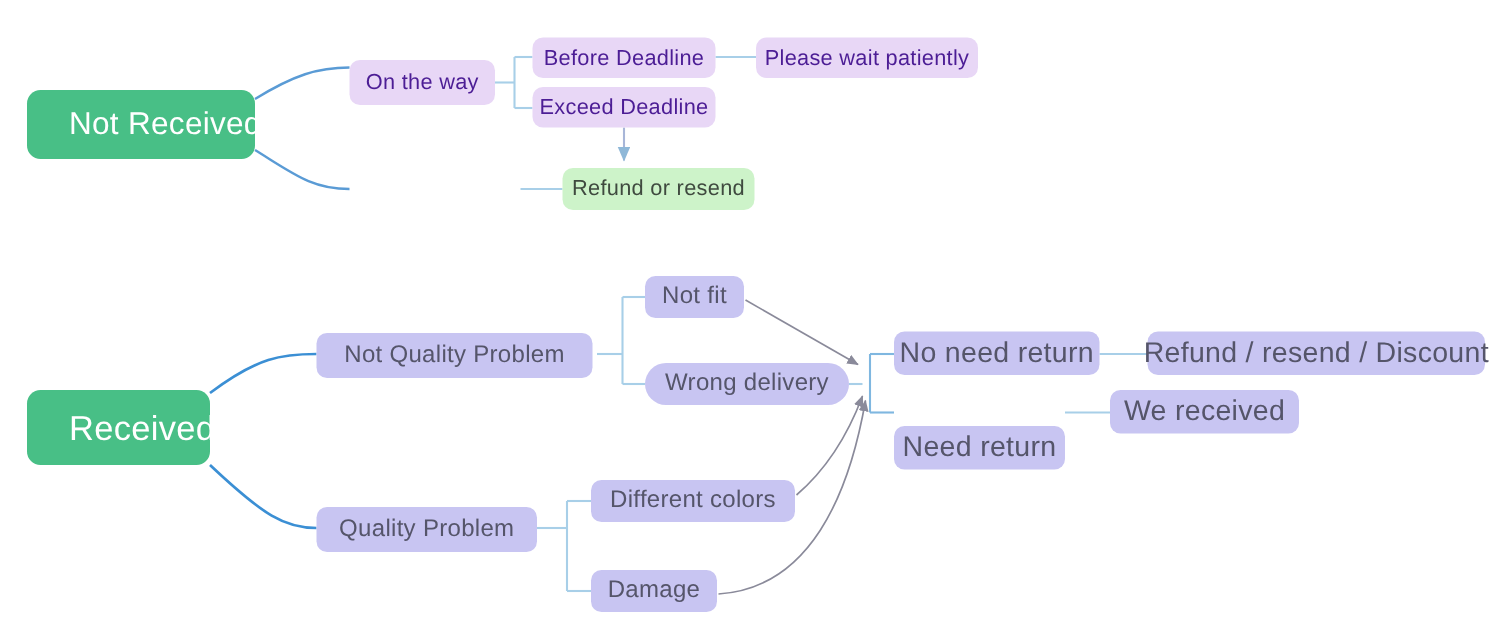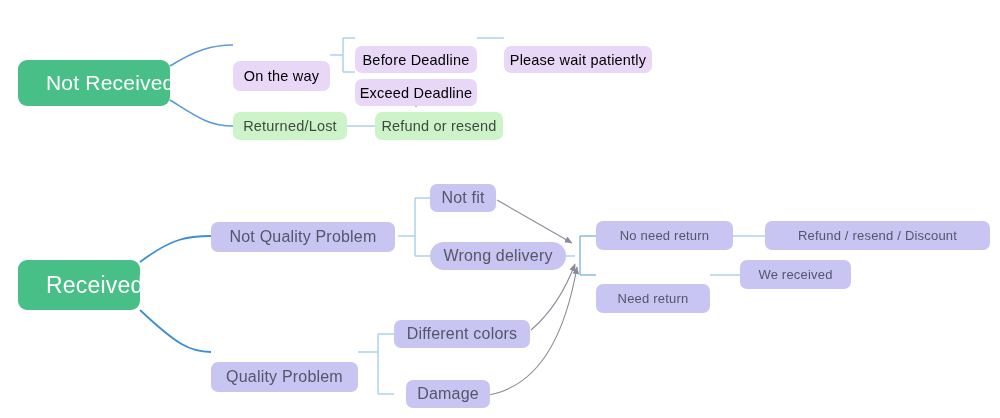--- a/index.html
+++ b/index.html
@@ -38,36 +38,35 @@
   .root {
     background: #48bf86;
     color: #ffffff;
     border-radius: 9px;
     font-size: 21px;
     justify-content: flex-start;
     padding-left: 28px;
   }
   .lilac {
     background: #e8d7f6;
-    color: #000000;
+    color: #4c1d95;
     font-size: 14.5px;
-    margin-top: 21px;
   }
   .mint {
     background: #cdf3c9;
     color: #3f4a3f;
     font-size: 14.5px;
   }
   .periwinkle {
     background: #c8c5f2;
     color: #55556a;
     font-size: 16px;
   }
   .periwinkle.small {
-    font-size: 13px;
+    font-size: 19px;
   }
 </style>
 </head>
 <body>
 
 <div id="canvas">
 
   <svg id="edges" viewBox="0 0 1000 418" xmlns="http://www.w3.org/2000/svg">
     <defs>
       <marker id="arrowBlue" markerWidth="8" markerHeight="8" refX="6.5" refY="3" orient="auto" markerUnits="strokeWidth">
@@ -127,39 +126,38 @@
   <div class="node root" style="left:18px; top:60px; width:152px; height:46px;">Not Received</div>
 
   <div class="node lilac" style="left:233px; top:40px; width:97px; height:30px;">On the way</div>
 
   <div class="node lilac" style="left:355px; top:25px; width:122px; height:27px;">Before Deadline</div>
 
   <div class="node lilac" style="left:355px; top:58px; width:122px; height:27px;">Exceed Deadline</div>
 
   <div class="node lilac" style="left:504px; top:25px; width:148px; height:27px;">Please wait patiently</div>
 
-  <div class="node mint" style="left:233px; top:112px; width:114px; height:28px;">Returned/Lost</div>
 
   <div class="node mint" style="left:375px; top:112px; width:128px; height:28px;">Refund or resend</div>
 
   <div class="node root" style="left:18px; top:260px; width:122px; height:50px; font-size:23px;">Received</div>
 
   <div class="node periwinkle" style="left:211px; top:222px; width:184px; height:30px;">Not Quality Problem</div>
 
   <div class="node periwinkle" style="left:430px; top:184px; width:66px; height:28px;">Not fit</div>
 
   <div class="node periwinkle" style="left:430px; top:242px; width:136px; height:28px;border-radius:14px;">Wrong delivery</div>
 
-  <div class="node periwinkle" style="left:211px; top:338px; width:147px; height:30px;margin-top:24px;">Quality Problem</div>
+  <div class="node periwinkle" style="left:211px; top:338px; width:147px; height:30px;">Quality Problem</div>
 
   <div class="node periwinkle" style="left:394px; top:320px; width:136px; height:28px;">Different colors</div>
 
-  <div class="node periwinkle" style="left:394px; top:380px; width:84px; height:28px;margin-left:12px;">Damage</div>
+  <div class="node periwinkle" style="left:394px; top:380px; width:84px; height:28px;">Damage</div>
 
   <div class="node periwinkle small" style="left:596px; top:221px; width:137px; height:29px;">No need return</div>
 
   <div class="node periwinkle small" style="left:765px; top:221px; width:225px; height:29px;">Refund / resend / Discount</div>
 
   <div class="node periwinkle small" style="left:596px; top:260px; width:114px; height:29px;margin-top:24px;">Need return</div>
 
-  <div class="node periwinkle small" style="left:740px; top:260px; width:111px; height:29px;">We received</div>
+  <div class="node periwinkle small" style="left:740px; top:260px; width:126px; height:29px;">We received</div>
 
 </div>
 
 </body></html>

